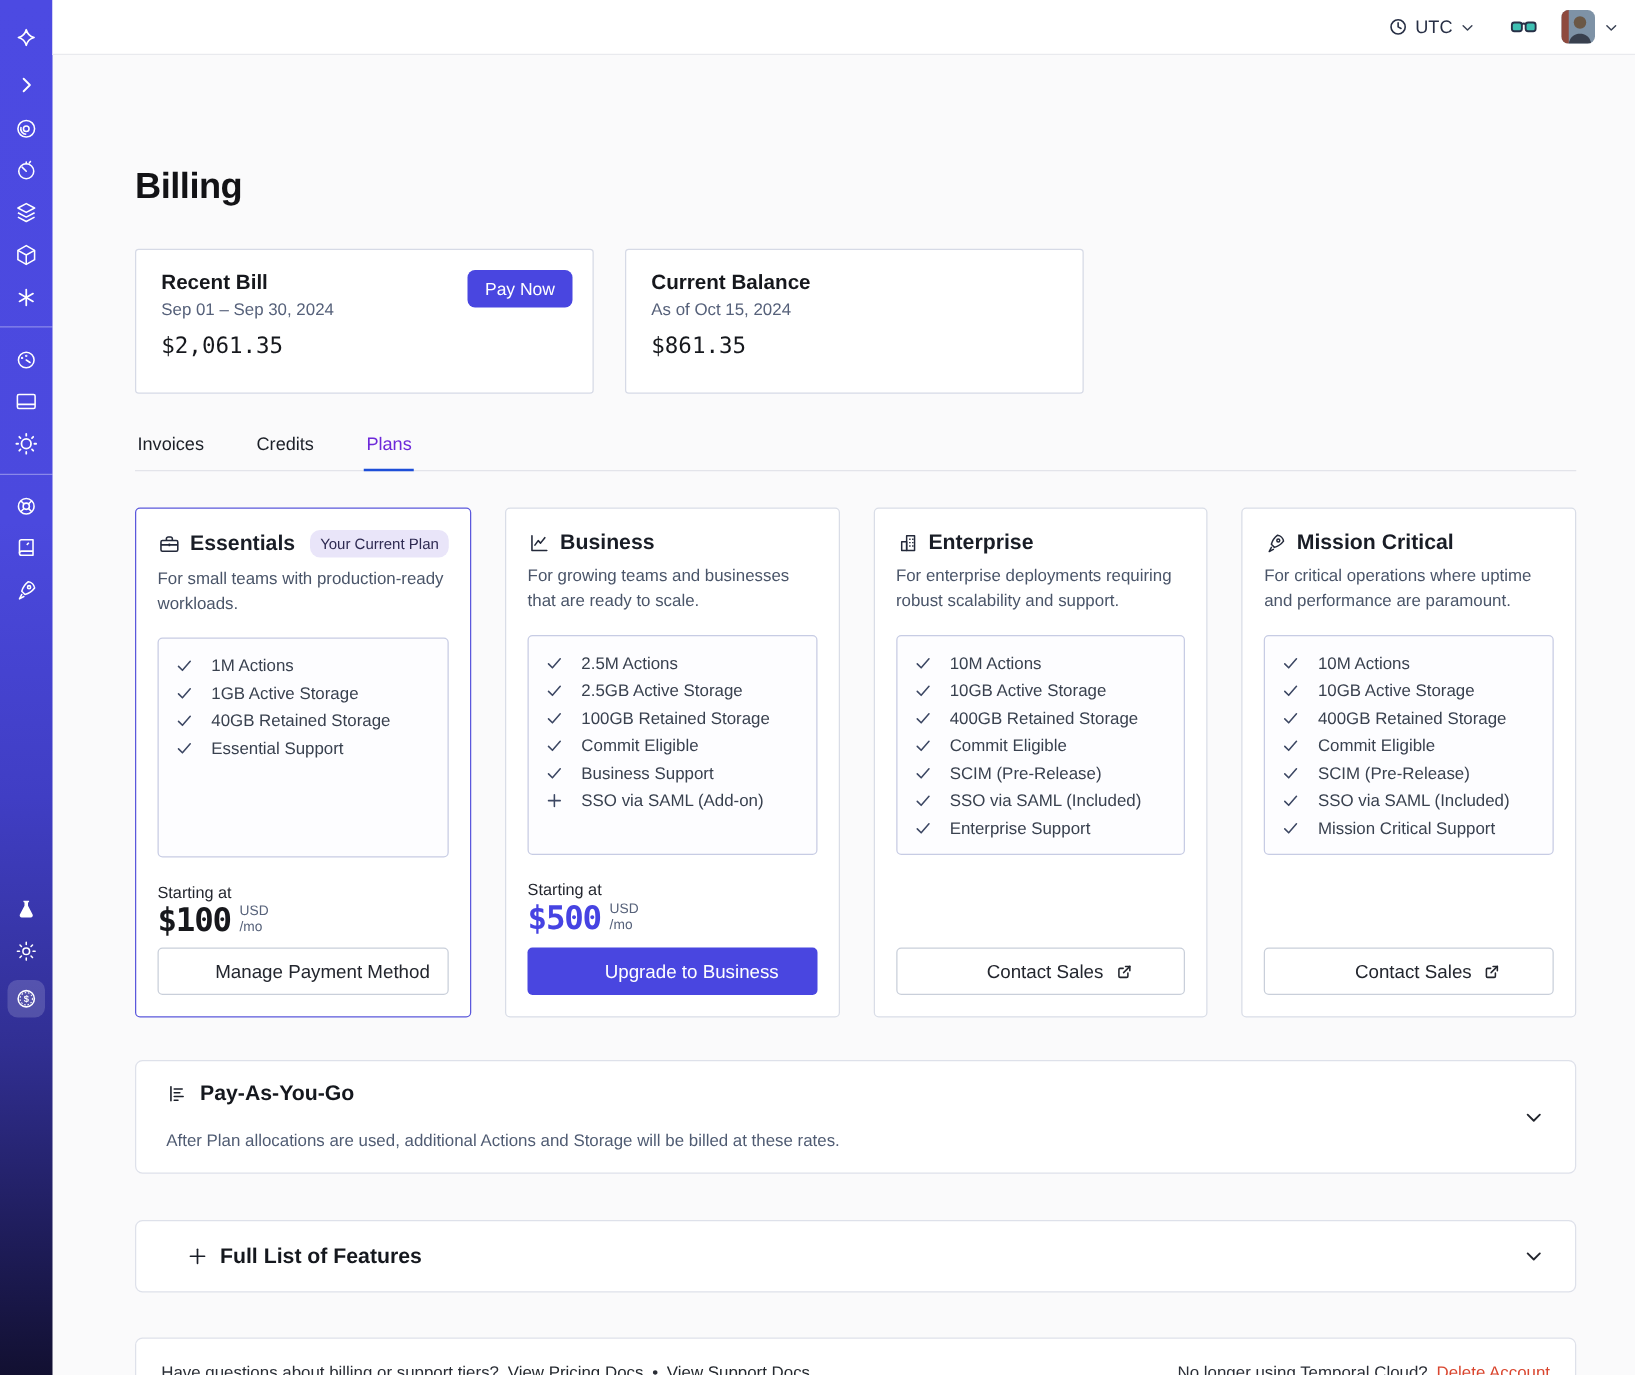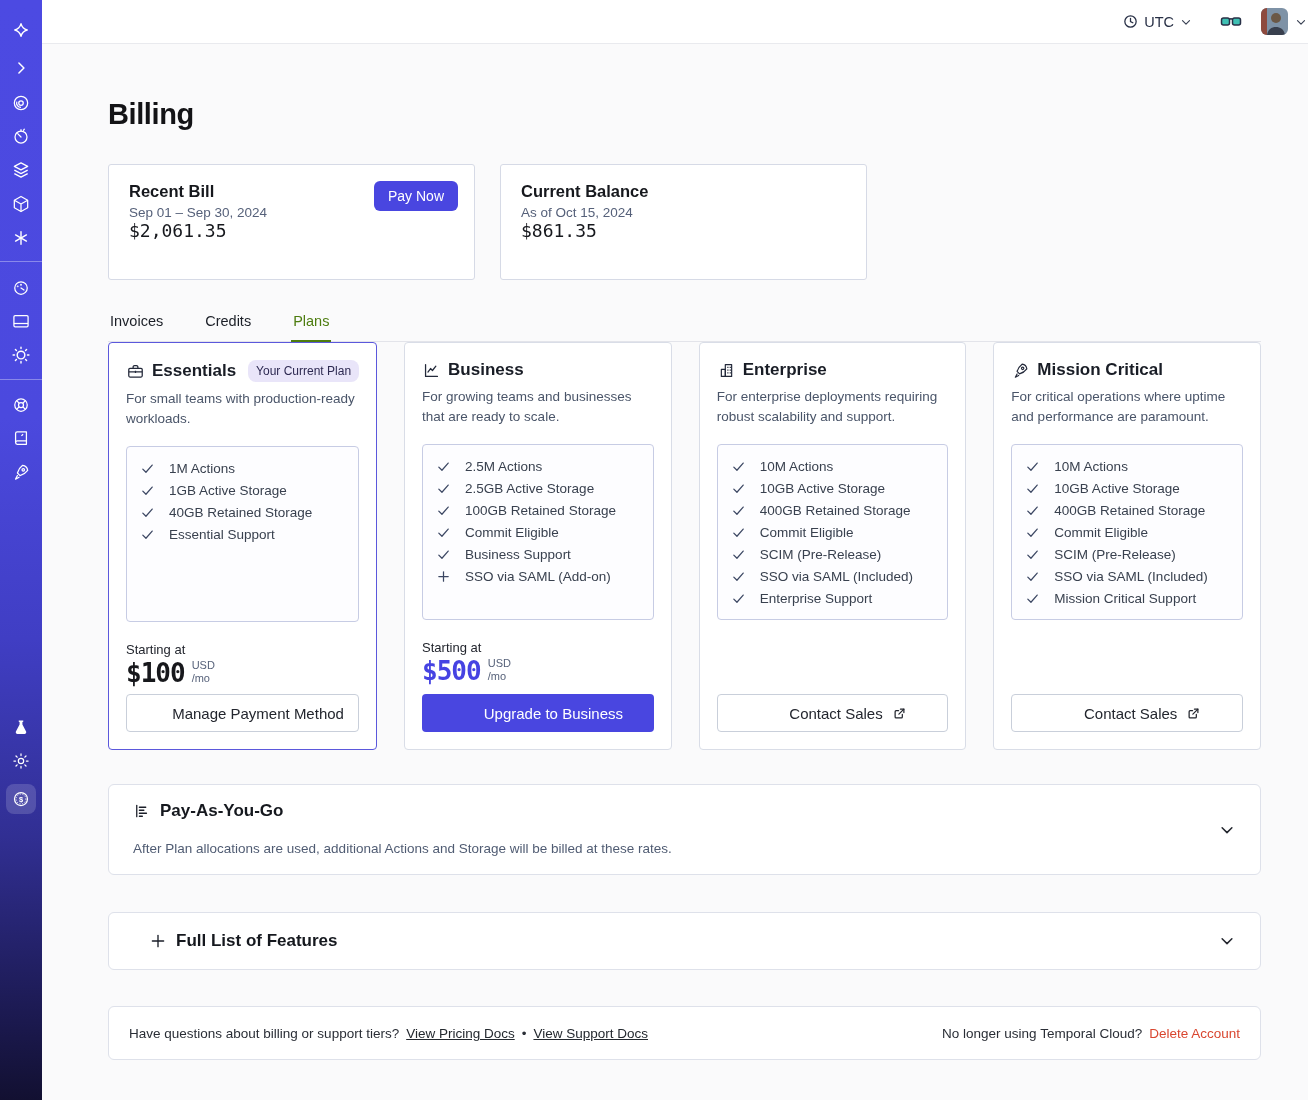--- a/index.html
+++ b/index.html
@@ -21,53 +21,53 @@
     position:absolute; left:6px; top:784px; width:30px; height:30px;
     background:rgba(255,255,255,0.16); border-radius:8px;
     display:flex; align-items:center; justify-content:center; color:#fff;
   }
   .s-active svg { width:20px; height:20px; }
 
   
   .topbar {
     position:absolute; left:42px; top:0; width:1266px; height:44px; background:#FFFFFF;
     border-bottom:1px solid #E9EAEE;
-    display:flex; align-items:center; justify-content:flex-end; padding-right:0;
+    display:flex; align-items:center; justify-content:flex-end; padding-right:12px;
   }
   .tz { display:flex; align-items:center; gap:5px; color:#272F45; font-size:14.5px; font-weight:500; cursor:pointer; }
   .tb-gap1 { width:26px; }
   .tb-gap2 { width:18px; }
   .avatar-wrap { display:flex; align-items:center; gap:6px; cursor:pointer; }
   .avatar { width:27px; height:27px; border-radius:6px; overflow:hidden; }
   .chev { color:#3A4254; }
 
   
   .main-content { position:absolute; left:42px; top:44px; width:1266px; padding:0 47px 0 66px; }
-  .page-title { margin-top:54px; font-size:29px; font-weight:700; color:#131316; letter-spacing:-0.4px; }
+  .page-title { margin-top:89px; font-size:29px; font-weight:700; color:#131316; letter-spacing:-0.4px; }
 
   .summary-row { display:flex; gap:25px; margin-top:33px; }
   .sum-card {
     position:relative; width:367px; height:116px; background:#fff;
     border:1px solid #D6DAE6; border-radius:3px; padding:17px 20px;
   }
   .sum-title { font-size:16.5px; font-weight:600; color:#16181D; }
   .sum-sub { margin-top:4px; font-size:13.5px; color:#56617A; }
-  .sum-amount { font-family:"DejaVu Sans Mono", monospace; font-size:18px; color:#16181D; }
+  .sum-amount { margin-top:11px; font-family:"DejaVu Sans Mono", monospace; font-size:18px; color:#16181D; }
   .pay-btn {
     position:absolute; top:16px; right:16px; background:#4946E0; color:#fff;
     font-size:14px; font-weight:500; padding:7px 14px; border:none; border-radius:6px; cursor:pointer;
     font-family:"Liberation Sans", sans-serif;
   }
 
   .tabs { display:flex; gap:38px; margin-top:33px; border-bottom:1px solid #E3E4EA; }
   .tab { font-size:14.5px; font-weight:500; color:#1B1F27; padding:0 2px 11px; cursor:pointer; }
-  .tab.active { color:#4d7c0f; border-bottom:2px solid #4d7c0f; margin-bottom:-1px; }
+  .tab.active { color:#6d28d9; border-bottom:2px solid #1d4ed8; margin-bottom:-1px; }
 
   
-  .plans-row { display:flex; gap:27px; }
+  .plans-row { display:flex; gap:27px; margin-top:29px; }
   .plan {
     flex:1; min-height:408px; background:#fff; border:1px solid #D9DDE7; border-radius:4px;
     padding:17px; display:flex; flex-direction:column;
   }
   .plan.current { border-color:#5B58DC; }
   .plan-head { display:flex; align-items:center; gap:7px; }
   .plan-ic { width:19px; height:19px; color:#23293A; flex:none; }
   .plan-ic svg { width:19px; height:19px; }
   .plan-name { font-size:17px; font-weight:600; color:#191D26; }
   .plan-badge { margin-left:5px; background:#E9E5F9; color:#2E2A52; font-size:12px; font-weight:500; padding:4px 8px; border-radius:8px; white-space:nowrap; }

